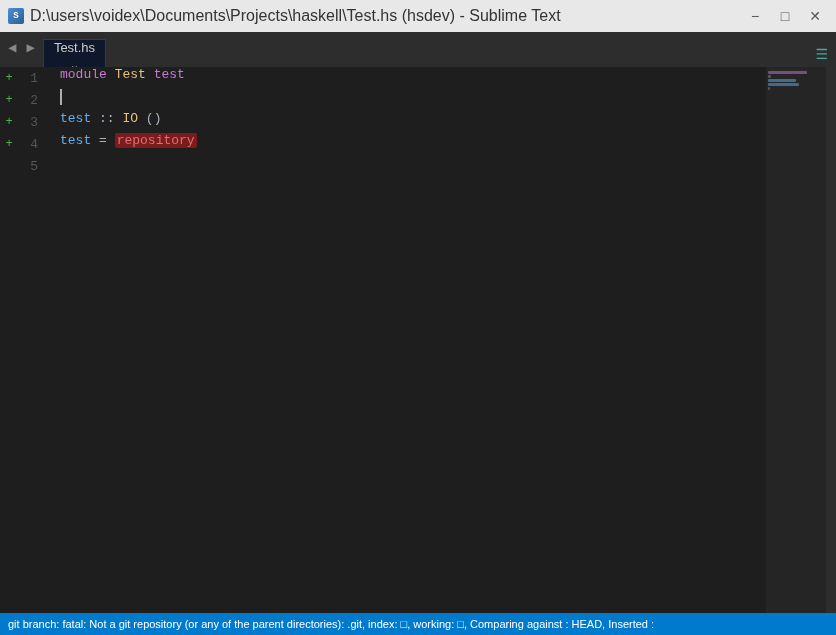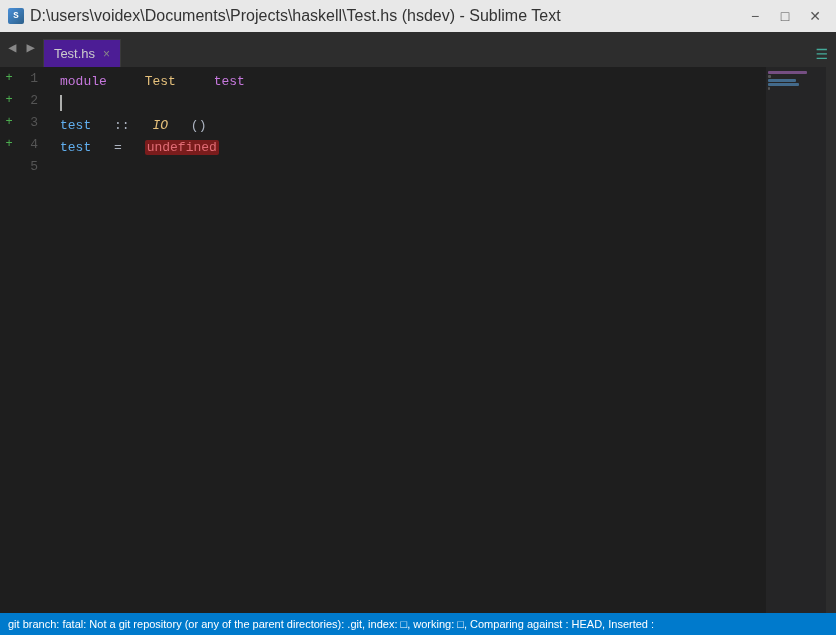--- a/index.html
+++ b/index.html
@@ -82,33 +82,34 @@
       gap: 2px;
       margin-right: 4px;
     }
     .nav-arrow {
       color: #888;
       font-size: 14px;
       cursor: pointer;
       padding: 0 4px;
     }
     #tab-active {
-      background: #4c1d95;
+      background: #0f172a;
       color: #ccc;
       height: 28px;
       padding: 0 10px;
       display: flex;
       align-items: center;
       gap: 8px;
       font-size: 13px;
       font-family: 'Segoe UI', Arial, sans-serif;
       border-top: 1px solid #3a3a3a;
       border-left: 1px solid #3a3a3a;
       border-right: 1px solid #3a3a3a;
       cursor: pointer;
+      flex-direction: column;
     }
     .tab-close {
       color: #888;
       font-size: 12px;
       cursor: pointer;
       line-height: 1;
     }
     #tab-bar-right {
       flex: 1;
       display: flex;
@@ -159,25 +160,24 @@
     }
     #code-area {
       flex: 1;
       background: #1e1e1e;
       padding: 0 0 0 8px;
       overflow: hidden;
     }
     .code-line {
       height: 22px;
       display: flex;
-      align-items: flex-end;
+      align-items: flex-start;
       font-size: 13px;
       font-family: 'Consolas', 'Courier New', monospace;
       white-space: pre;
-      gap: 15px;
     }
     .cursor-line {
       position: relative;
     }
     .cursor {
       display: inline-block;
       width: 2px;
       height: 16px;
       background: #aeafad;
       vertical-align: middle;
@@ -278,22 +278,22 @@
       </div>
       <div class="gutter-row">
         <span class="gutter-plus"></span>
         <span class="gutter-linenum">5</span>
       </div>
     </div>
   <div id="code-area">
 
   <div class="code-line"><span style="color: rgb(198, 120, 221);">module</span><span style="color: rgb(171, 178, 191);"> </span><span style="color: rgb(229, 192, 123);">Test</span><span style="color: rgb(171, 178, 191);"> </span><span style="color: rgb(198, 120, 221);">test</span></div>
       <div class="code-line cursor-line"><span class="cursor"></span></div>
-      <div class="code-line"><span style="color: rgb(97, 175, 239);">test</span><span style="color: rgb(171, 178, 191);"> :: </span><span style="color: rgb(229, 192, 123); font-style: italic;">IO</span><span style="color: rgb(171, 178, 191);"> ()</span></div>
-      <div class="code-line"><span style="color: rgb(97, 175, 239);">test</span><span style="color: rgb(171, 178, 191);"> = </span><span style="color: rgb(224, 108, 117); background: rgb(122, 28, 28); padding: 0px 2px; border-radius: 2px;">undefined</span></div>
+      <div class="code-line"><span style="color: rgb(97, 175, 239);">test</span><span style="color: rgb(171, 178, 191);"> :: </span><span style="color: rgb(229, 192, 123);">IO</span><span style="color: rgb(171, 178, 191);"> ()</span></div>
+      <div class="code-line"><span style="color: rgb(97, 175, 239);">test</span><span style="color: rgb(171, 178, 191);"> = </span><span style="color: rgb(224, 108, 117); background: rgb(122, 28, 28); padding: 0px 2px; border-radius: 2px;">repository</span></div>
       <div class="code-line"></div>
     </div>
   <div id="minimap">
     <div id="minimap-content">
       <div class="mini-line" style="width:70%;background:#c678dd;"></div>
       <div class="mini-line" style="width:5%;background:#888;"></div>
       <div class="mini-line" style="width:50%;background:#61afef;"></div>
       <div class="mini-line" style="width:55%;background:#61afef;"></div>
       <div class="mini-line" style="width:3%;background:#888;"></div>
     </div>

